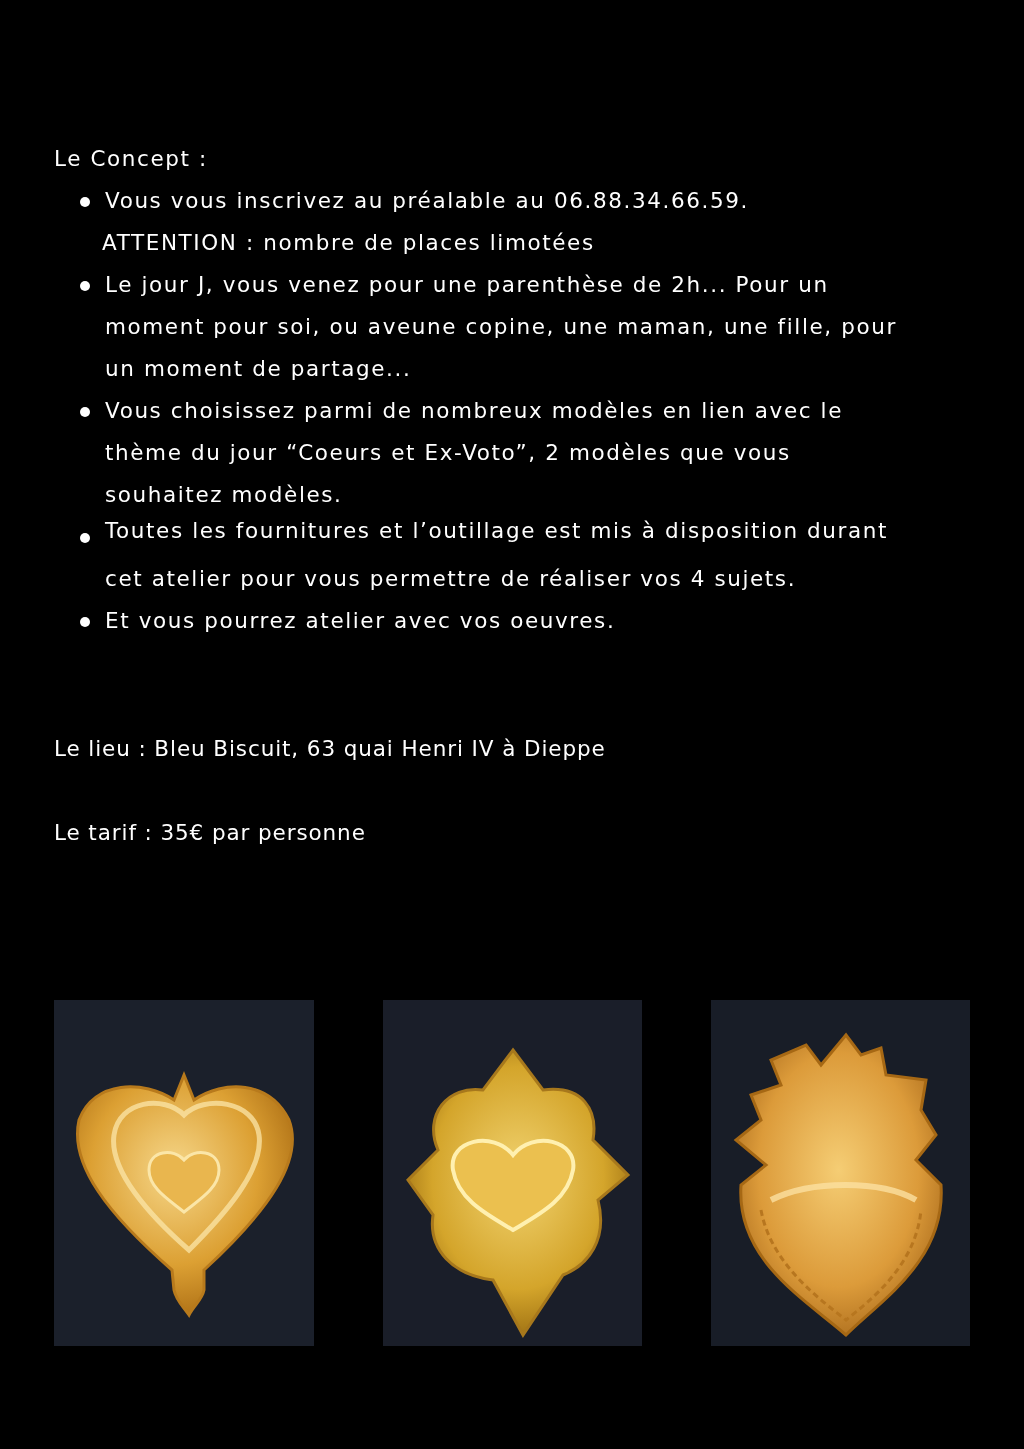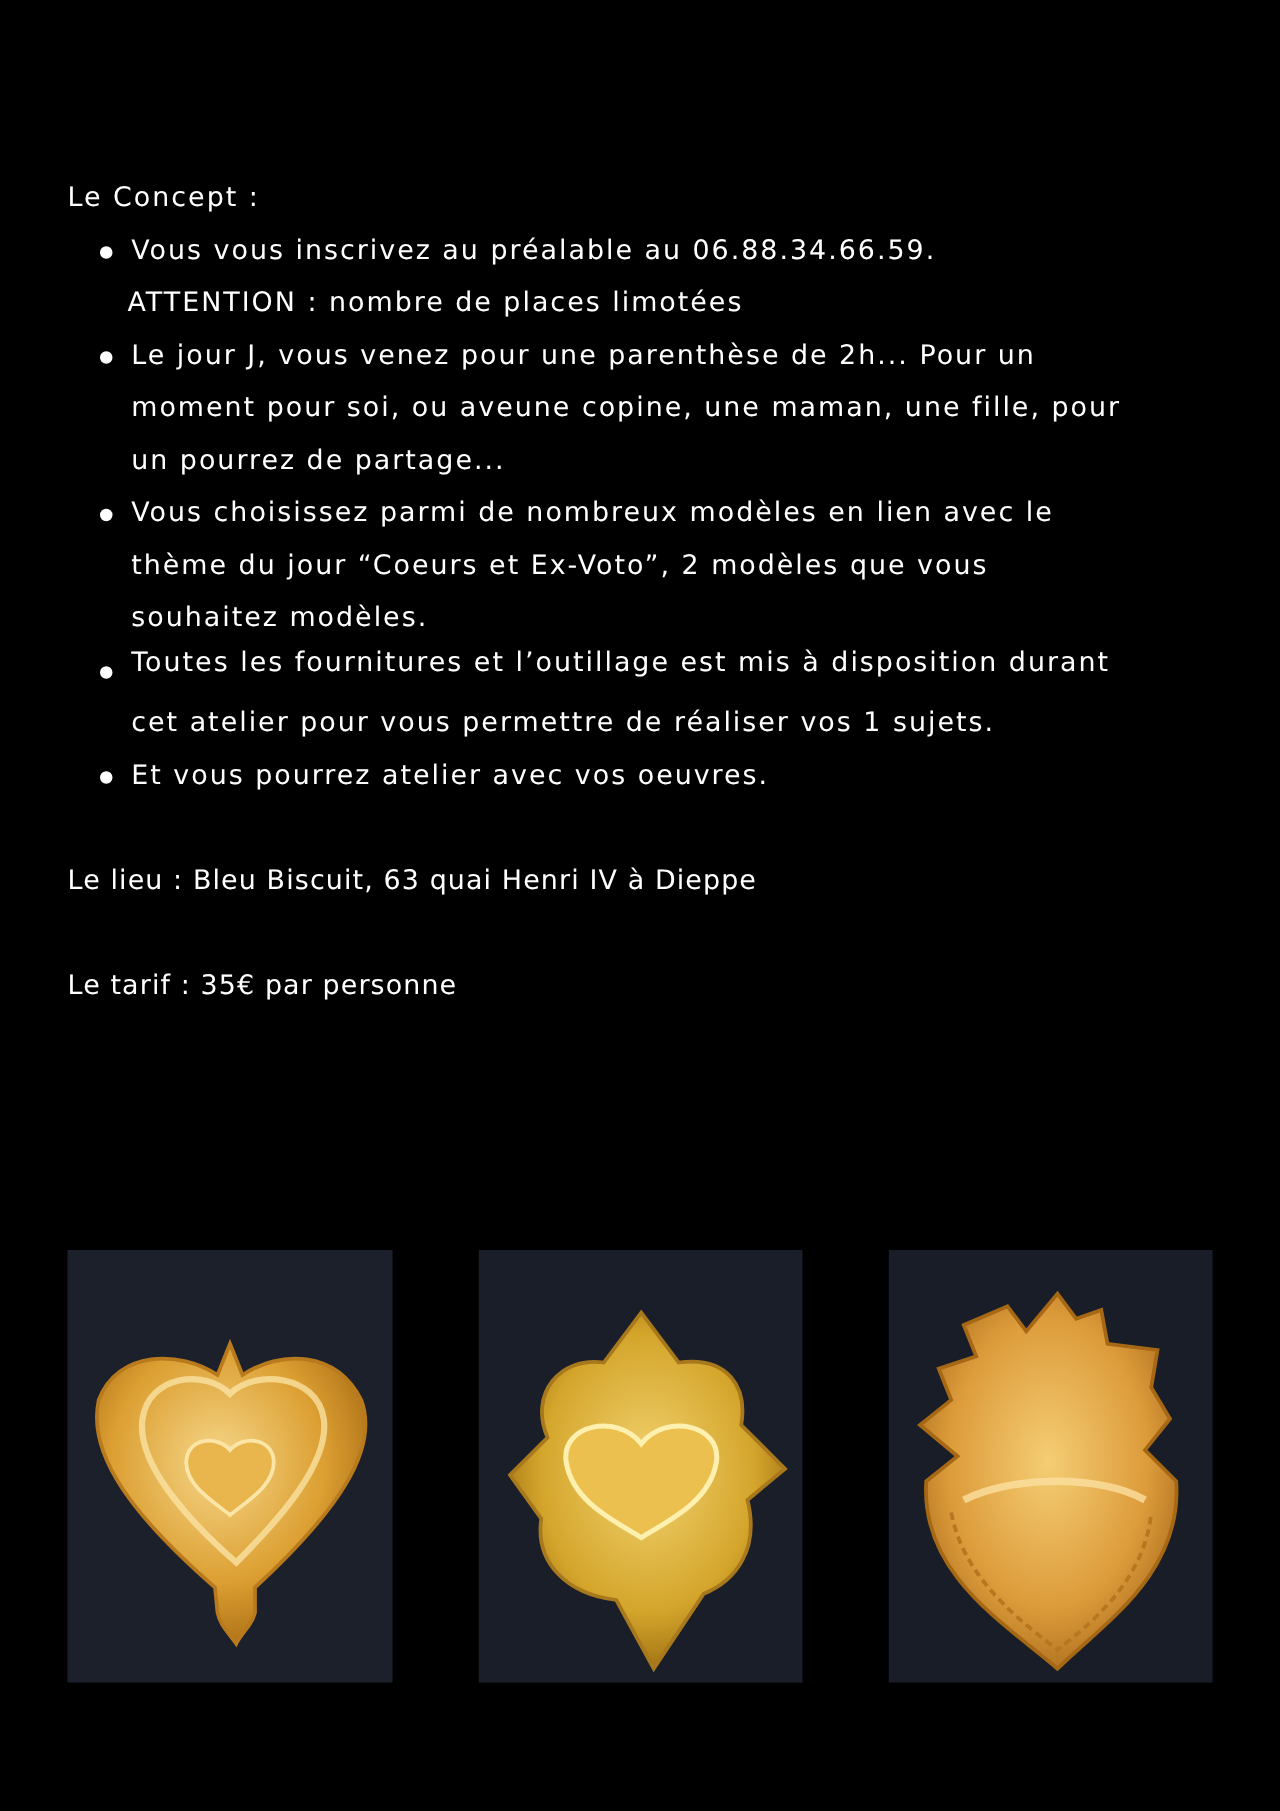--- a/index.html
+++ b/index.html
@@ -3,47 +3,47 @@
   <meta charset="utf-8">
   <style>
     html, body { margin: 0; padding: 0; }
     body {
       width: 1024px; height: 1449px; background: #000; color: #fff;
       font-family: "DejaVu Sans", sans-serif; position: relative; overflow: hidden;
     }
     .text { position: absolute; left: 54px; top: 146px; width: 940px; font-size: 21.5px; letter-spacing: 1.6px; }
     .line { position: absolute; white-space: nowrap; }
     .bullet { position: absolute; width: 10px; height: 10px; border-radius: 50%; background: #fff; }
-    .plain { letter-spacing: 0.9px; }
+    .plain { letter-spacing: 0.9px; margin-top: 44px; }
     .photo { position: absolute; top: 1000px; width: 260px; height: 346px; background: #1a1f2a; overflow: hidden; }
     .photo svg { display: block; width: 100%; height: 100%; }
   </style>
 </head>
 <body>
 
 <div class="text">
   <div class="line" style="left:0;top:0">Le Concept :</div>
 
   <span class="bullet" style="left:26px;top:51px"></span>
   <div class="line" style="left:51px;top:42px">Vous vous inscrivez au préalable au 06.88.34.66.59.</div>
   <div class="line" style="left:48px;top:84px">ATTENTION : nombre de places limotées</div>
 
   <span class="bullet" style="left:26px;top:135px"></span>
   <div class="line" style="left:51px;top:126px">Le jour J, vous venez pour une parenthèse de 2h... Pour un</div>
   <div class="line" style="left:51px;top:168px">moment pour soi, ou aveune  copine, une maman, une fille, pour</div>
-  <div class="line" style="left:51px;top:210px">un pourrez de partage...</div>
+  <div class="line" style="left:51px;top:210px">un moment de partage...</div>
 
   <span class="bullet" style="left:26px;top:261px"></span>
   <div class="line" style="left:51px;top:252px">Vous choisissez parmi de nombreux modèles en lien avec le</div>
   <div class="line" style="left:51px;top:294px">thème du jour “Coeurs et Ex-Voto”, 2 modèles que vous</div>
   <div class="line" style="left:51px;top:336px">souhaitez modèles.</div>
 
   <span class="bullet" style="left:26px;top:387px"></span>
   <div class="line" style="left:51px;top:372px">Toutes les fournitures et l’outillage est mis à disposition durant</div>
-  <div class="line" style="left:51px;top:420px">cet atelier pour vous permettre de réaliser vos 1 sujets.</div>
+  <div class="line" style="left:51px;top:420px">cet atelier pour vous permettre de réaliser vos 4 sujets.</div>
 
   <span class="bullet" style="left:26px;top:471px"></span>
   <div class="line" style="left:51px;top:462px">Et vous pourrez atelier avec vos oeuvres.</div>
 
   <div class="line plain" style="left:0;top:546px">Le lieu : Bleu Biscuit, 63 quai Henri IV à Dieppe</div>
   <div class="line plain" style="left:0;top:630px">Le tarif : 35€ par personne</div>
 </div>
 
 <div class="photo" style="left:54px">
   <svg viewBox="0 0 260 346">

